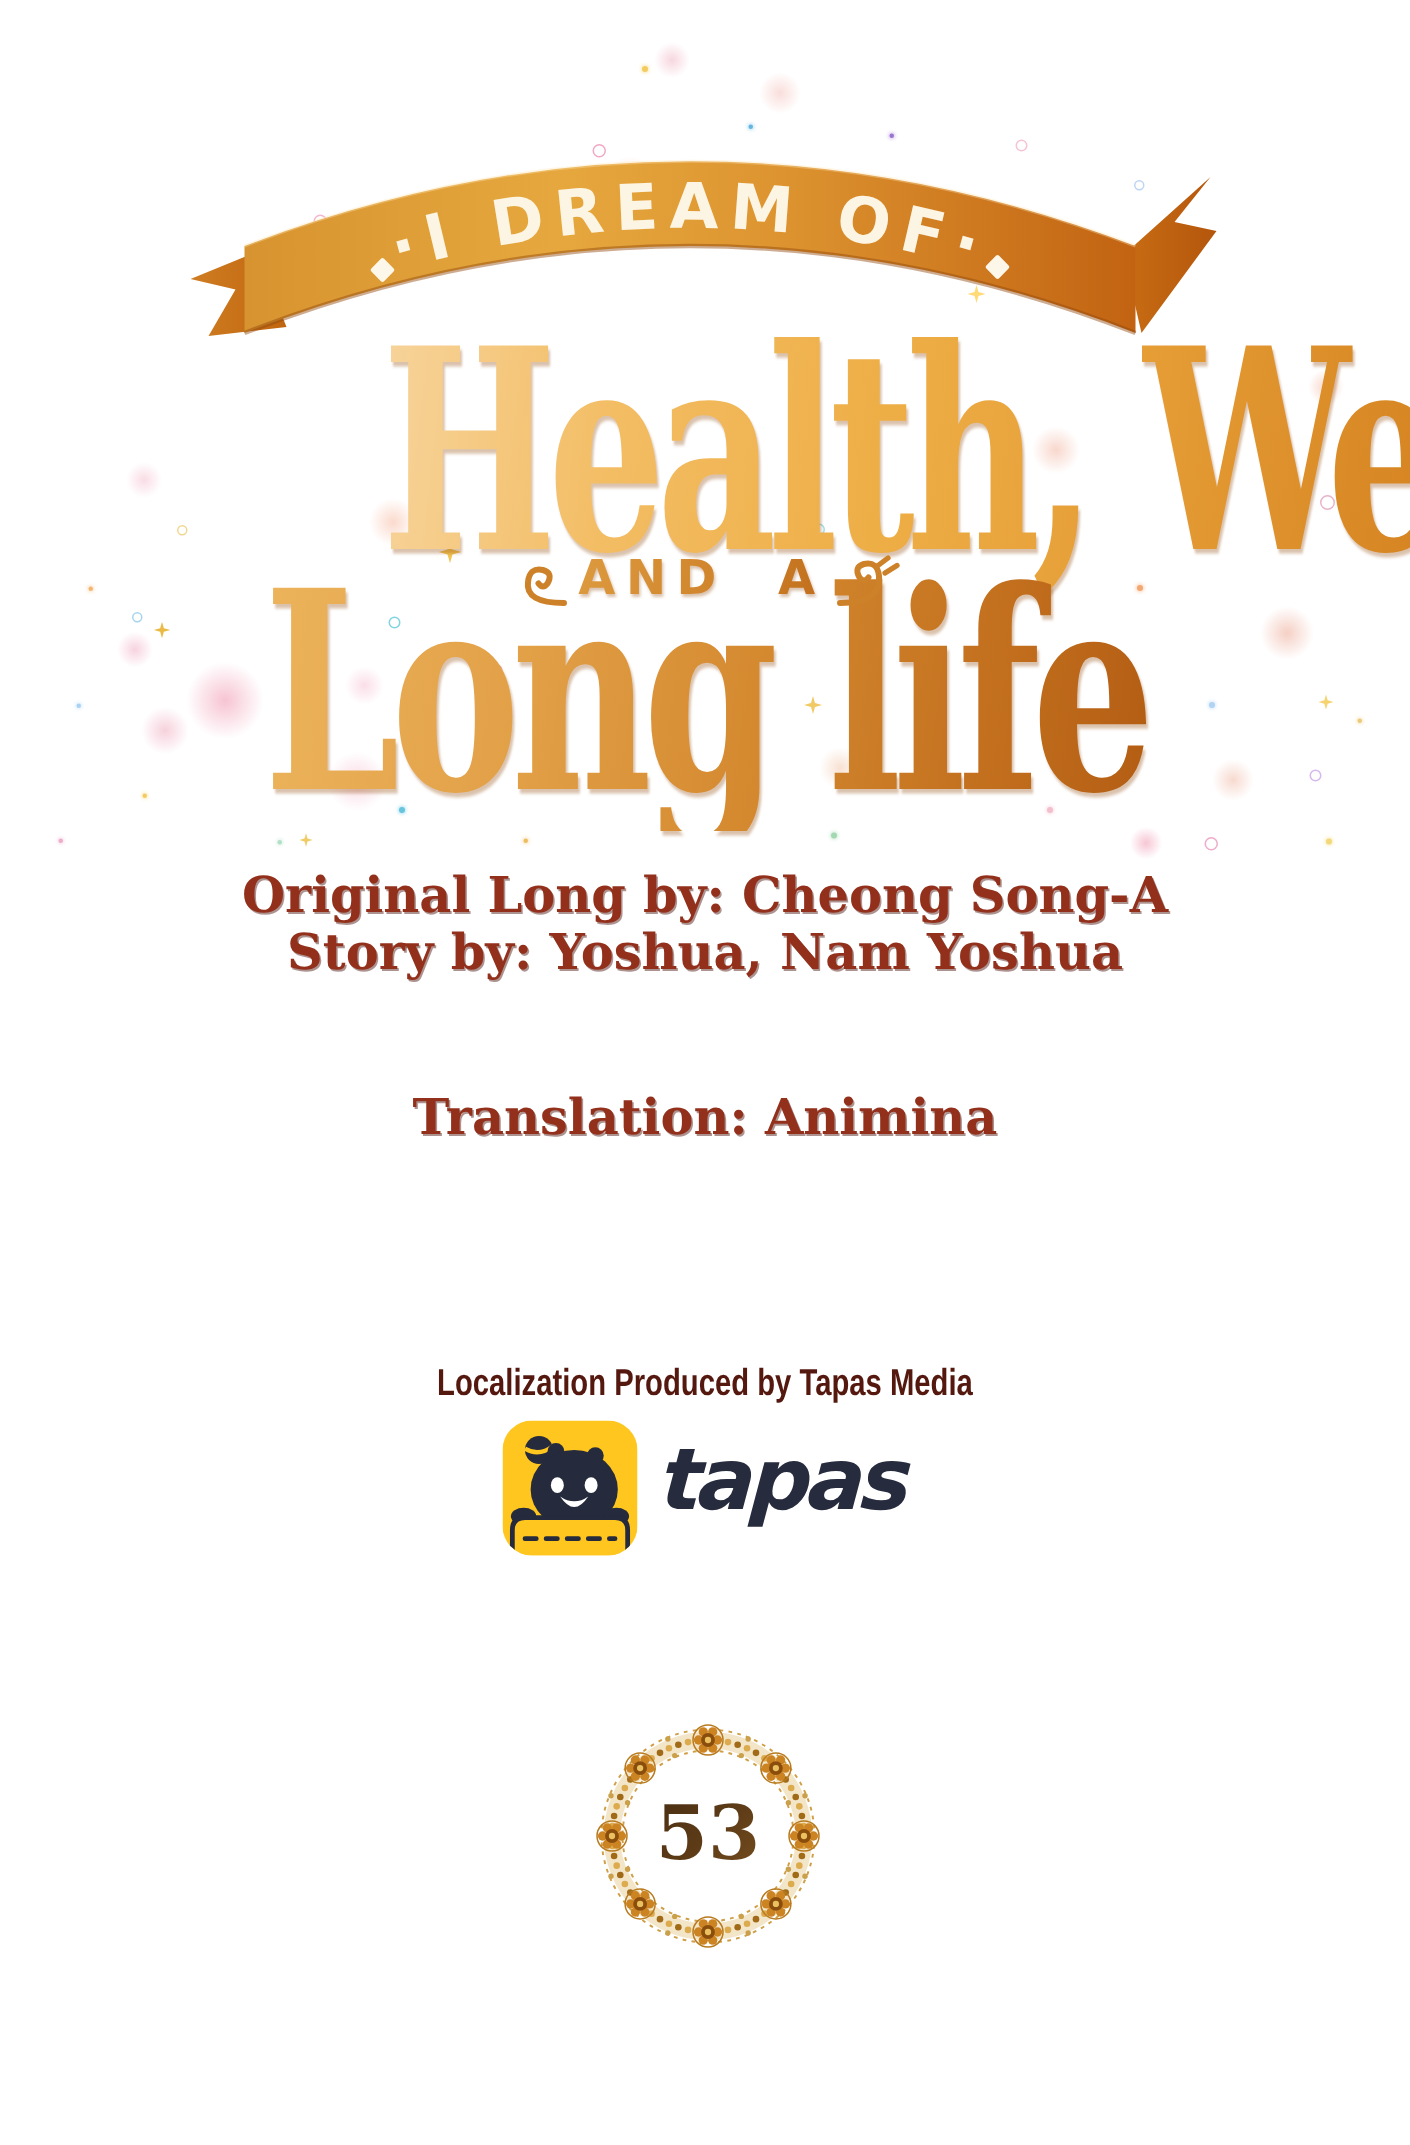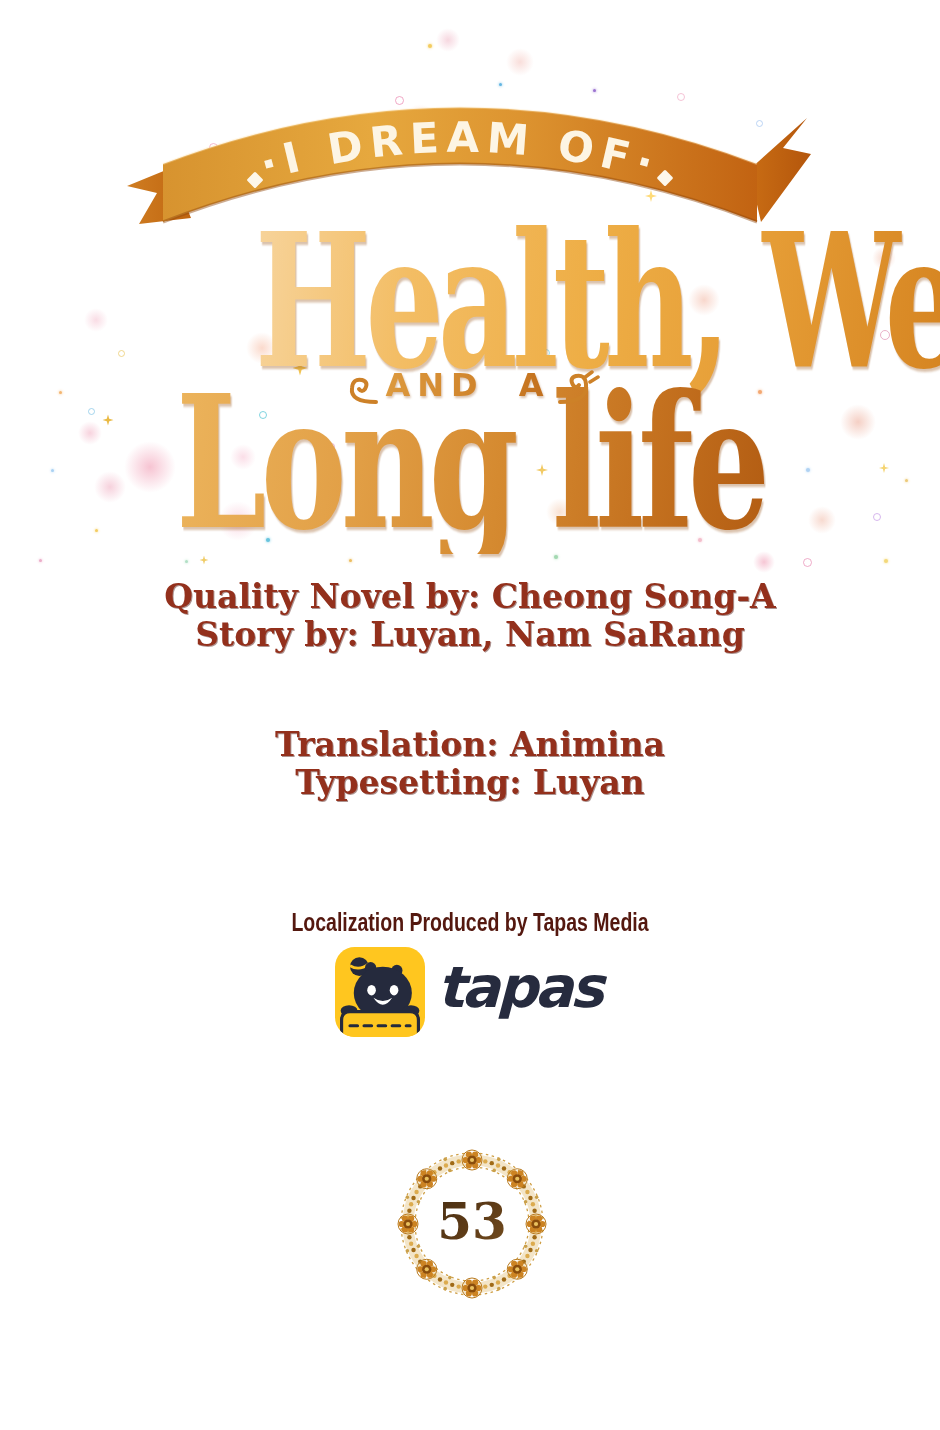--- a/index.html
+++ b/index.html
@@ -181,27 +181,26 @@
     <path d="M 4,32 Q 32,32 30,14 Q 29,4 20,6 Q 13,8 17,15 Q 20,19 23,15" fill="none" stroke="#cd8128" stroke-width="4" stroke-linecap="round"></path>
     <path d="M 28,8 L 36,2 M 34,12 L 42,7" stroke="#cd8128" stroke-width="3.5" stroke-linecap="round"></path>
   </svg>
 </div>
 
 <div class="abs centerline" style="top:370px;">
   <span class="title-line title-2">Long life</span>
 </div>
 
 <div class="abs centerline credit-block" style="top:578px;">
-  <div class="credit-line">Quality Novel by: Cheong Song-A</div>
-  <div class="credit-line">Story by: Luyan, Nam SaRang</div>
+  <div class="credit-line">Original Long by: Cheong Song-A</div>
+  <div class="credit-line">Story by: Yoshua, Nam Yoshua</div>
 </div>
 
 <div class="abs centerline credit-block" style="top:726px;">
   <div class="credit-line">Translation: Animina</div>
-  <div class="credit-line">Typesetting: Luyan</div>
 </div>
 
 <div class="abs centerline" style="top:908px;">
   <span class="producer-line">Localization Produced by Tapas Media</span>
 </div>
 
 <div class="abs logo-row" style="top:944px;height:96px;">
   <svg class="tapas-icon" viewBox="0 0 96 96">
     <defs>
         <clipPath id="iconClip">

